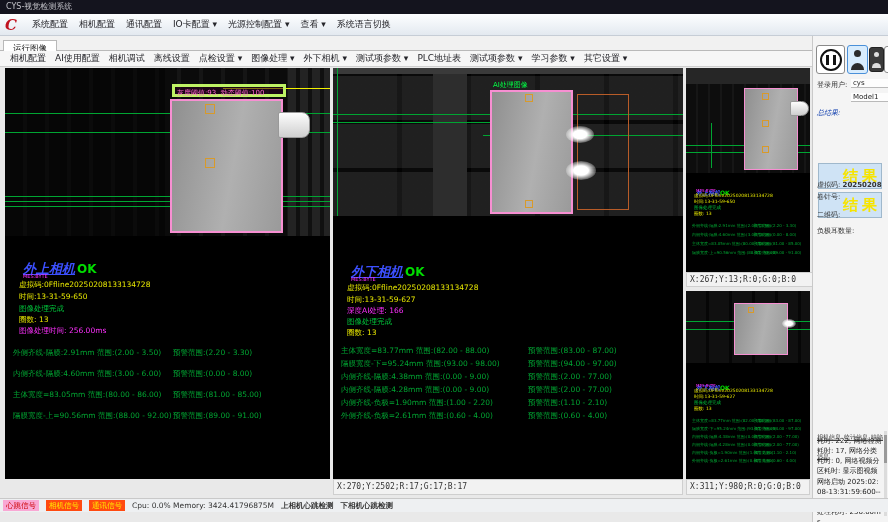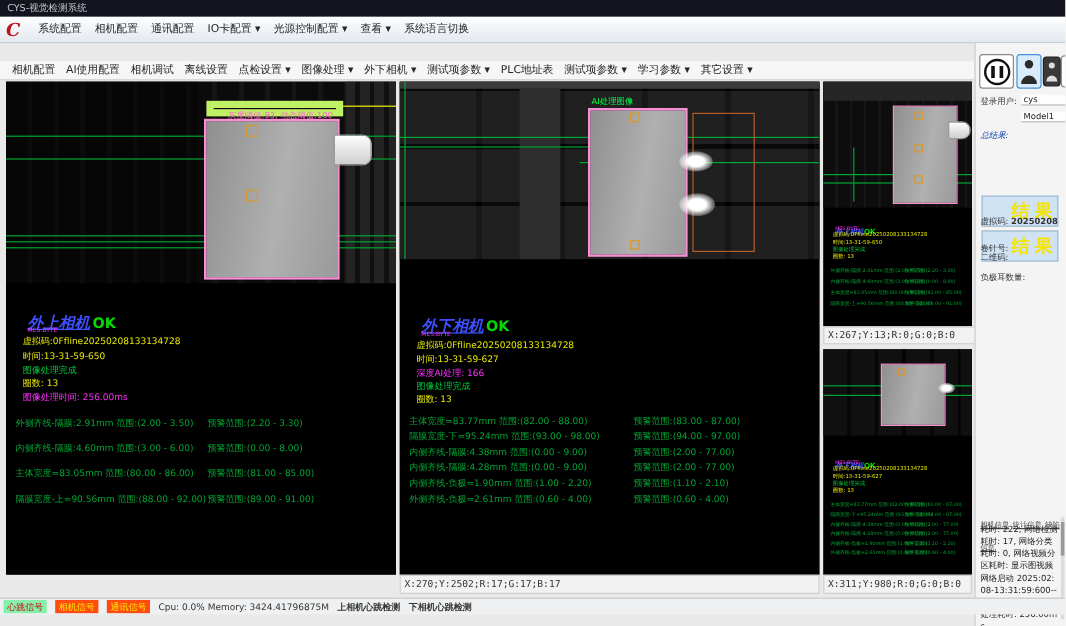--- a/index.html
+++ b/index.html
@@ -94,21 +94,21 @@
   .infotext{position:absolute;left:4px;top:400px;width:66px;font-size:7px;color:#222;
             line-height:1.45;word-break:break-all;}
   .sscroll{position:absolute;right:1px;top:395px;width:3px;height:85px;background:#dcdcdc;}
   .sscroll .thumb{position:absolute;top:4px;left:0;width:3px;height:28px;background:#9a9a9a;}
 
   
   #statusbar{left:0;top:498px;width:888px;height:14px;background:#eef0f2;box-sizing:border-box;
              border-top:1px solid #c9c9c9;display:flex;align-items:center;gap:7px;
              padding-left:3px;font-size:7.5px;color:#333;}
   .badge{height:11px;line-height:11px;padding:0 3px;font-size:7.5px;}
-  .badge.b-yellow{background:#86efac;color:#c00;}
+  .badge.b-yellow{background:#f9a8d4;color:#c00;}
   .badge.b-red{background:#ff4a10;color:#ffe900;}
 </style>
 </head>
 <body>
 
 <div id="app">
 
   <div class="abs titlebar">
     <span>CYS-视觉检测系统</span>
   </div>
@@ -117,20 +117,23 @@
     <span class="logo">C</span>
     <span class="mi">系统配置</span>
     <span class="mi">相机配置</span>
     <span class="mi">通讯配置</span>
     <span class="mi">IO卡配置 ▾</span>
     <span class="mi">光源控制配置 ▾</span>
     <span class="mi">查看 ▾</span>
     <span class="mi">系统语言切换</span>
   </div>
 
+  <div class="abs tabrow">
+    <div class="tab">运行图像</div>
+  </div>
 
   <div class="abs toolrow">
     <span class="mi">相机配置</span>
     <span class="mi">AI使用配置</span>
     <span class="mi">相机调试</span>
     <span class="mi">离线设置</span>
     <span class="mi">点检设置 ▾</span>
     <span class="mi">图像处理 ▾</span>
     <span class="mi">外下相机 ▾</span>
     <span class="mi">测试项参数 ▾</span>
@@ -151,21 +154,21 @@
     <div class="gline" style="left:0;top:45px;width:325px;"></div>
     <div class="gline" style="left:0;top:64px;width:325px;"></div>
     <div class="gline" style="left:0;top:128px;width:325px;"></div>
     <div class="gline" style="left:0;top:133px;width:325px;"></div>
     <div class="gline" style="left:0;top:138px;width:325px;"></div>
     <div class="grayrect" style="left:165px;top:31px;width:113px;height:134px;"></div>
     <div class="obox" style="left:200px;top:36px;width:10px;height:10px;"></div>
     <div class="obox" style="left:200px;top:90px;width:10px;height:10px;"></div>
     <div class="finger" style="left:273px;top:44px;width:30px;height:24px;"></div>
     <div class="ln" style="left:167px;top:16px;width:114px;height:13px;
-         border:6px solid #bef264;background:rgba(40,0,30,.55);font-size:7px;color:#ff66cc;line-height:12px;padding-left:12px;box-sizing:border-box;">
+         border:3px solid #bef264;background:rgba(40,0,30,.55);font-size:7px;color:#ff66cc;line-height:12px;padding-left:2px;box-sizing:border-box;">
       <span>灰度阈值:93, 动态阈值:100</span>
     </div>
 
     <div class="ln" style="left:18px;top:190px;">
       <span class="cam-title">外上相机</span><span class="ok">OK</span>
     </div>
     <div class="ln t-mes" style="left:18px;top:205px;">MES:BYTE</div>
     <div class="ln t-y" style="left:14px;top:212px;">虚拟码:0Ffline20250208133134728</div>
     <div class="ln t-y" style="left:14px;top:224px;">时间:13-31-59-650</div>
     <div class="ln t-g" style="left:14px;top:236px;">图像处理完成</div>
@@ -354,21 +357,21 @@
     <div class="slabel" style="left:4px;top:58px;margin-left:37px;">使用型号:</div>
     <div class="sval" style="left:38px;top:57px;">Model1</div>
     <div class="slabel" style="left:4px;top:72px;color:#0033aa;font-style:italic;">总结果:</div>
     <div class="resultbox" style="top:83px;">结果</div>
     <div class="resultbox" style="top:112px;">结果</div>
 
     <div class="slabel" style="left:4px;top:144px;">
       <span>虚拟码:</span>
       <b>20250208</b>
     </div>
-    <div class="slabel" style="left:4px;top:166px;">卷针号:</div>
+    <div class="slabel" style="left:4px;top:156px;">卷针号:</div>
     <div class="slabel" style="left:4px;top:174px;">二维码:</div>
     <div class="slabel" style="left:4px;top:190px;">负极耳数量:</div>
 
     <div class="abs" style="left:4px;top:388px;width:68px;">
       <span class="itab">相机信息</span><span class="itab">统计信息</span><span class="itab">缺陷信息</span>
     </div>
     <div class="infotext">耗时: 222, 网络检测耗时: 17, 网络分类耗时: 0, 网络视频分区耗时: 显示图视频网络启动 2025:02:08-13:31:59:600--cys--外上相机--图像处理耗时: 256.00ms</div>
     <div class="sscroll">
         <div class="thumb"></div>
       </div>

